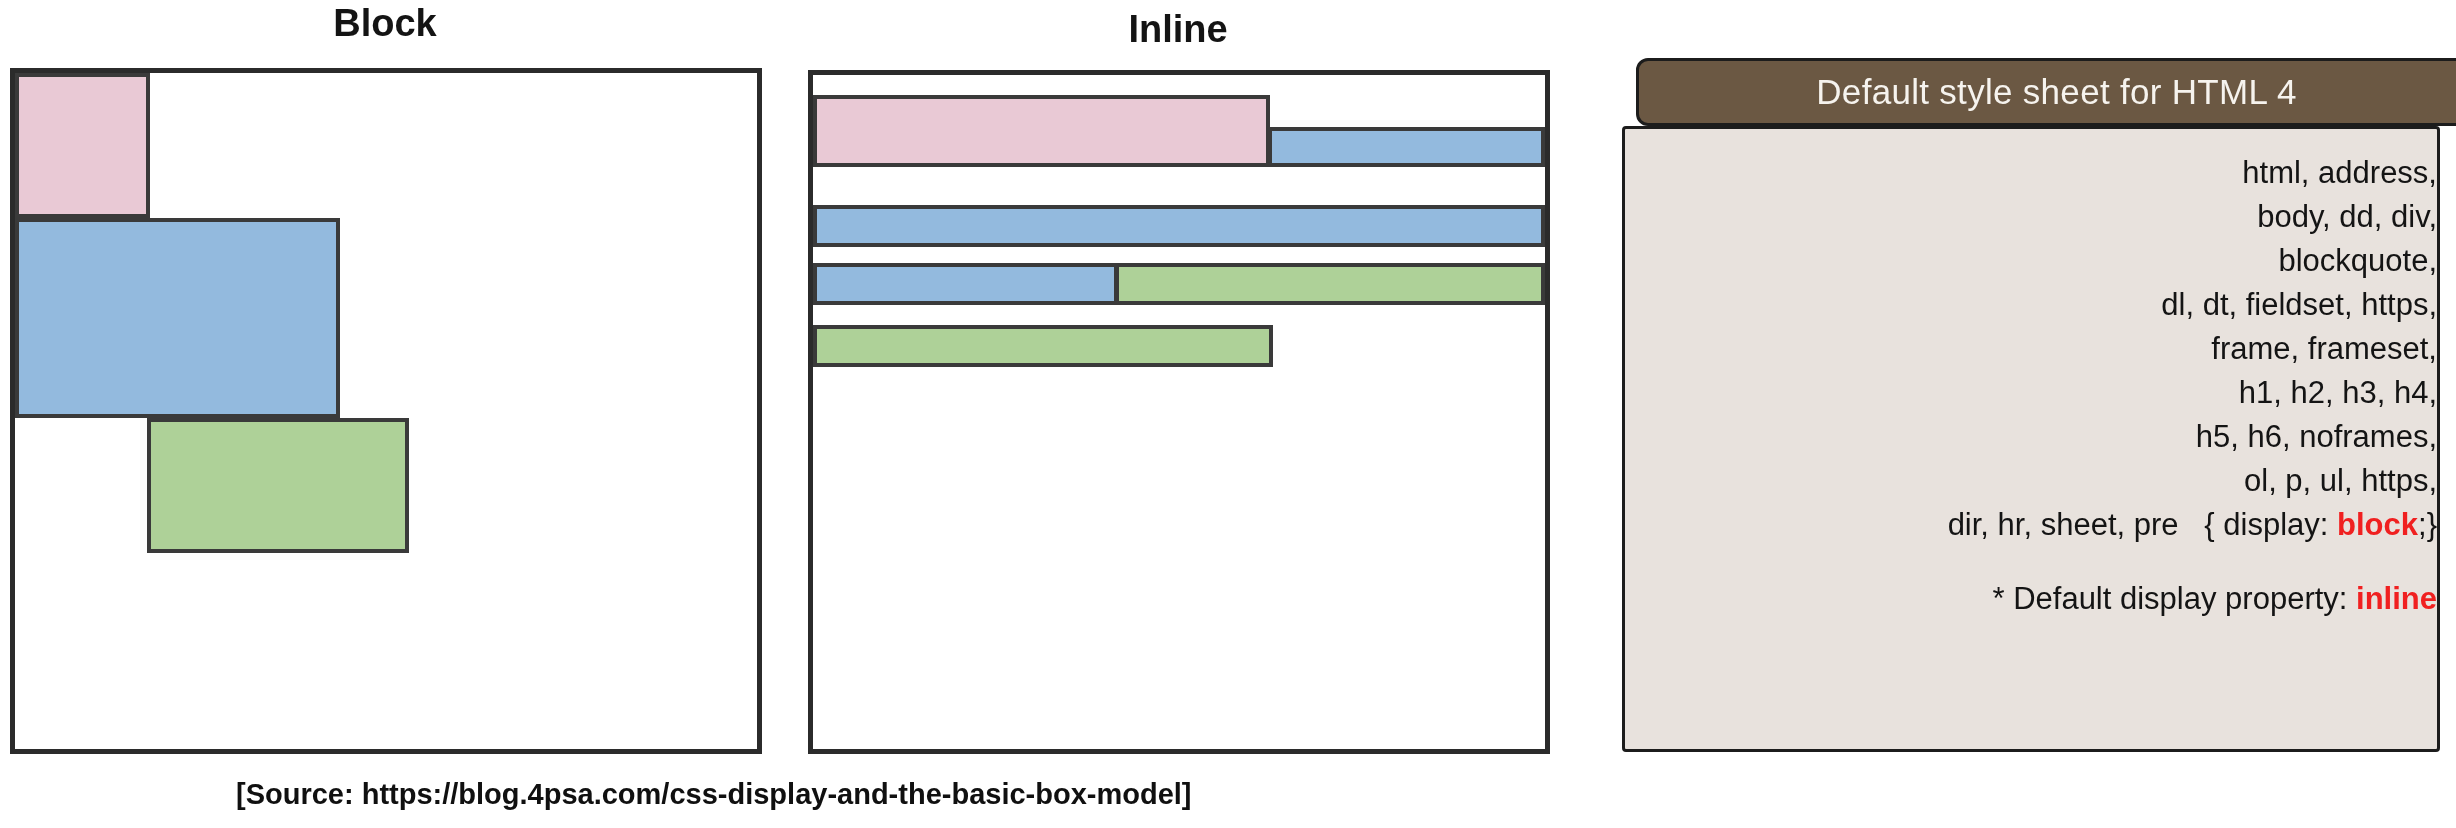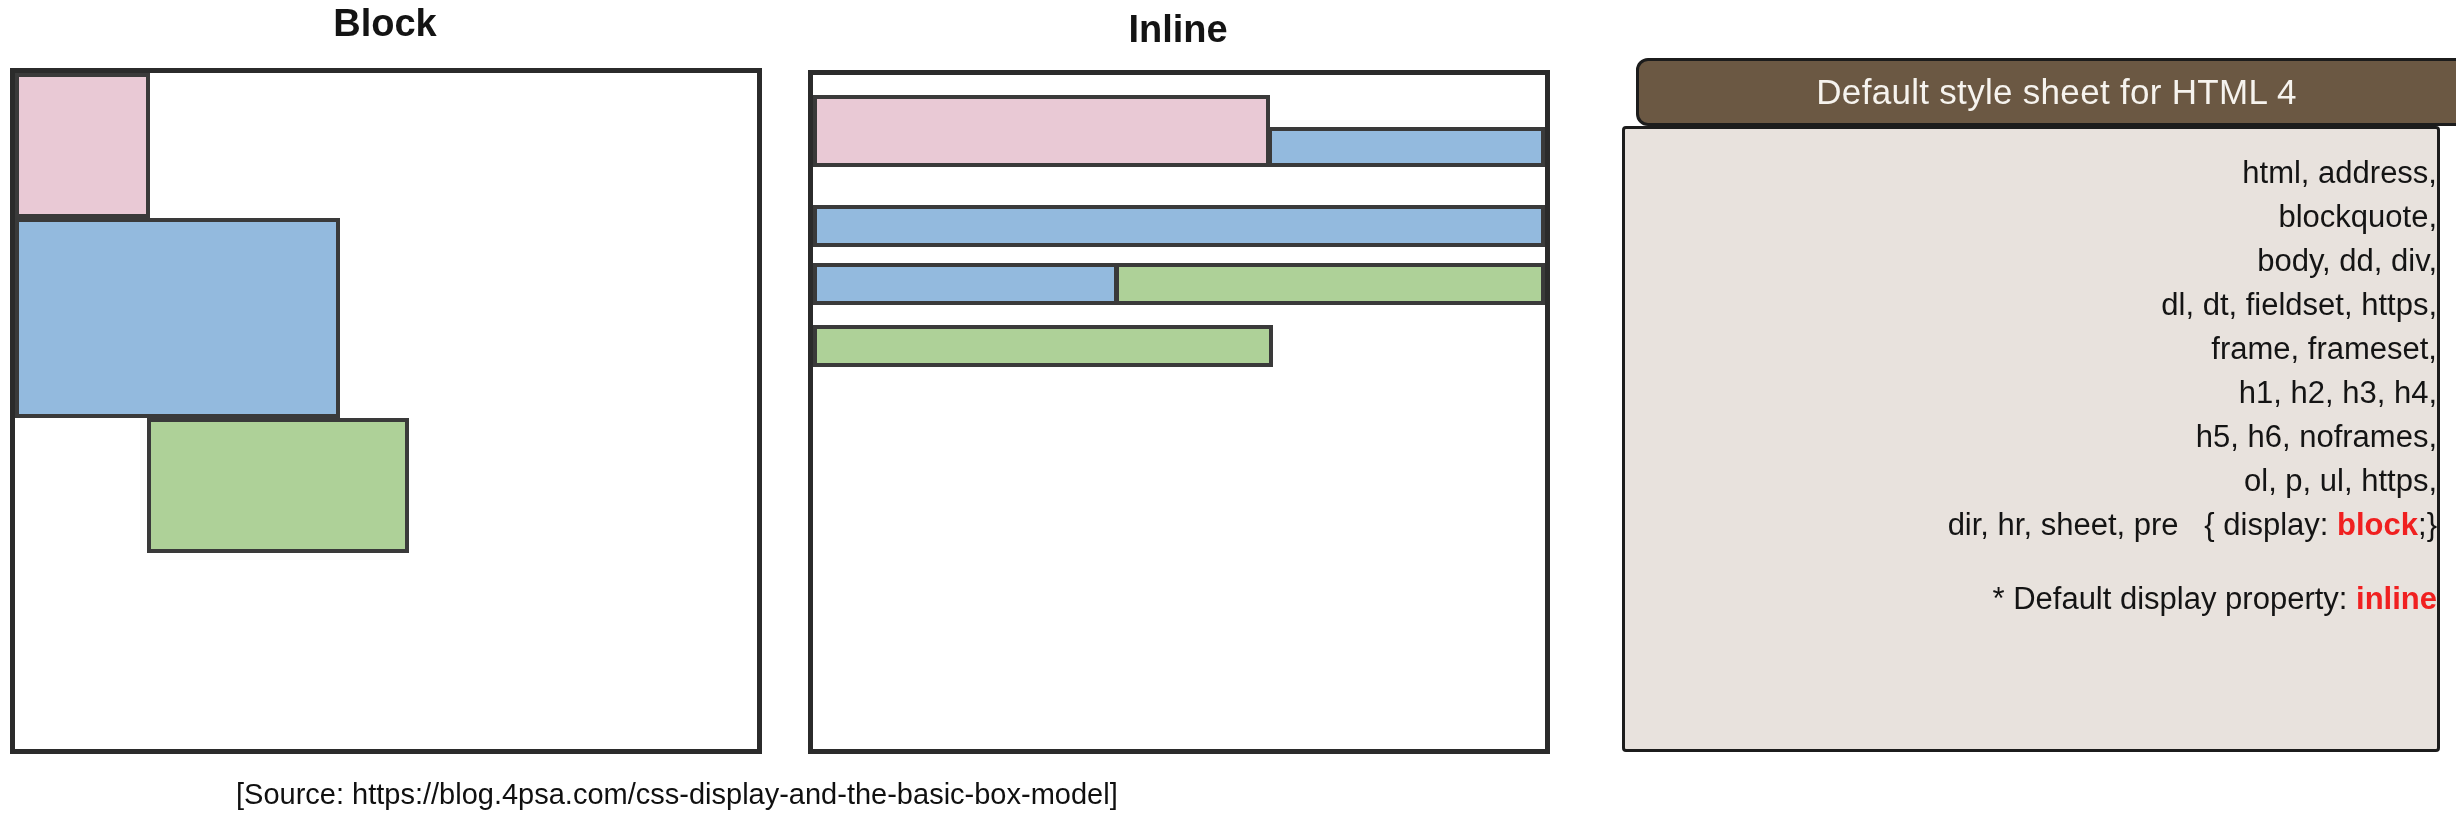--- a/index.html
+++ b/index.html
@@ -103,20 +103,21 @@
 
   
   #caption {
     position: absolute;
     left: 236px;
     top: 778px;
     font-family: "Liberation Sans", sans-serif;
     font-size: 29px;
     color: #101010;
     white-space: nowrap;
+    font-weight: bold;
   }
 </style>
 </head>
 <body>
 
 <div id="page">
 
   <div class="panel-title" id="block-title">Block</div>
 
   <div class="diagram-frame" id="block-frame">
@@ -146,22 +147,22 @@
   </div>
 
   <div id="ss-card">
 
     <div id="ss-header">
       <span id="ss-header-text">Default style sheet for HTML 4</span>
     </div>
 
     <div id="ss-body">
       <div class="ss-line">html, address,</div>
+      <div class="ss-line">body, dd, div,</div>
       <div class="ss-line">blockquote,</div>
-      <div class="ss-line">body, dd, div,</div>
       <div class="ss-line">dl, dt, fieldset, https,</div>
       <div class="ss-line">frame, frameset,</div>
       <div class="ss-line">h1, h2, h3, h4,</div>
       <div class="ss-line">h5, h6, noframes,</div>
       <div class="ss-line">ol, p, ul, https,</div>
 
       <div class="ss-line"><span>dir, hr, sheet, pre   { display: </span><span class="kw">block</span><span>;}</span></div>
 
       <div class="ss-gap"></div>
 

